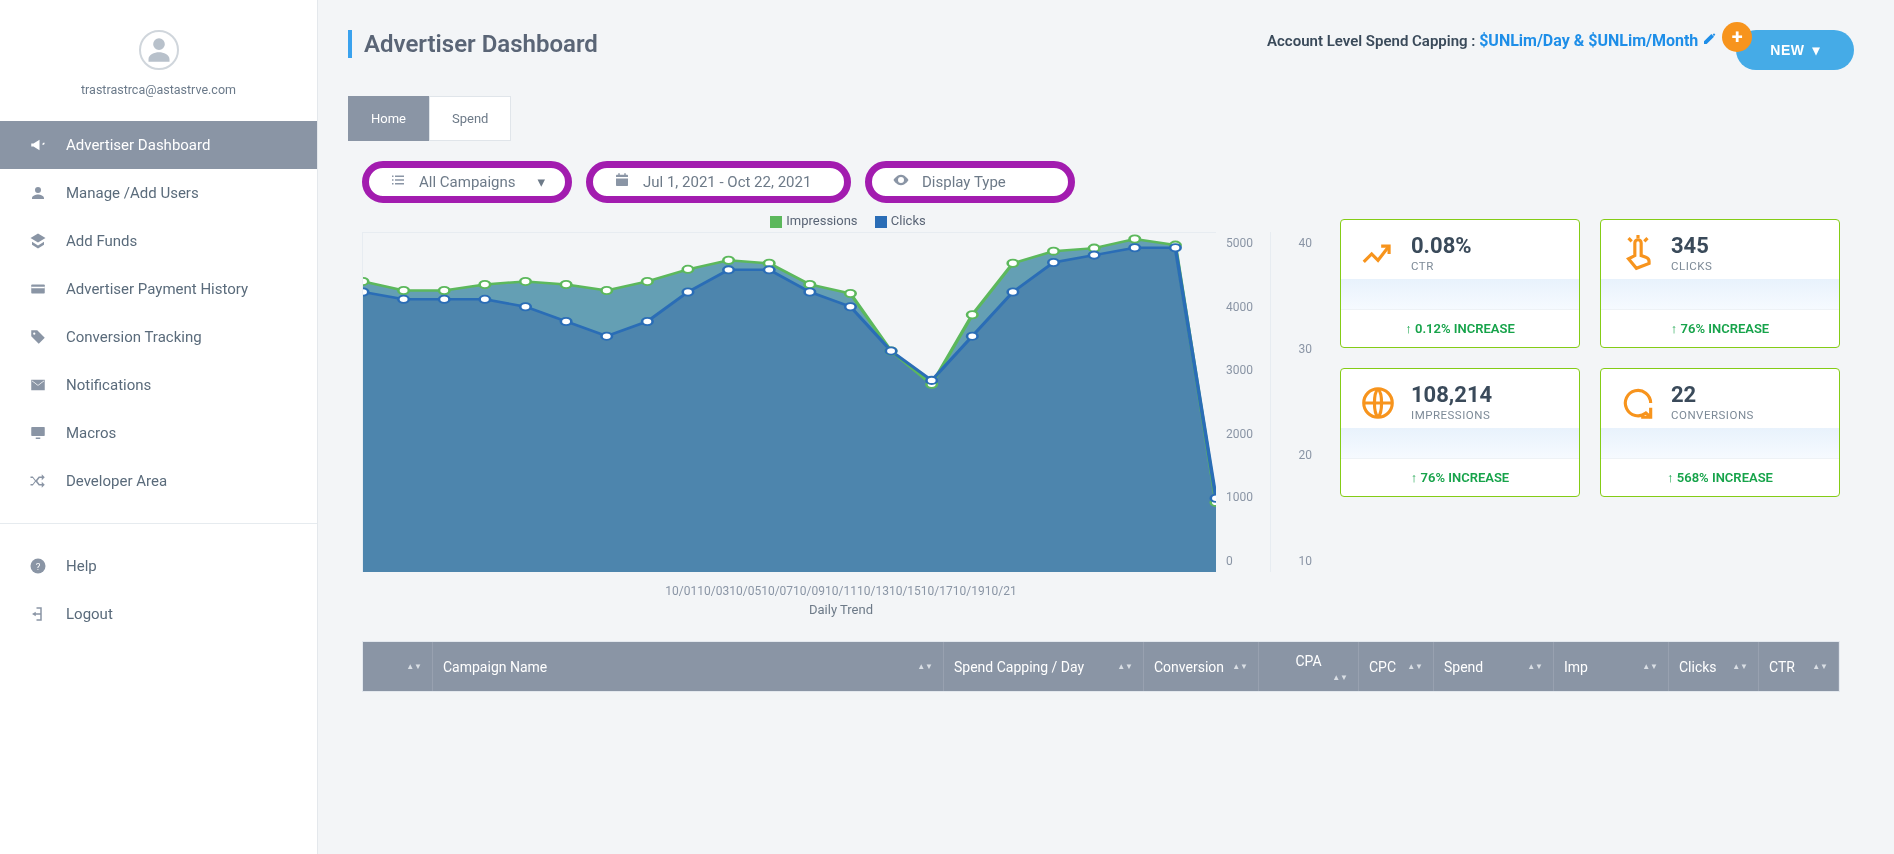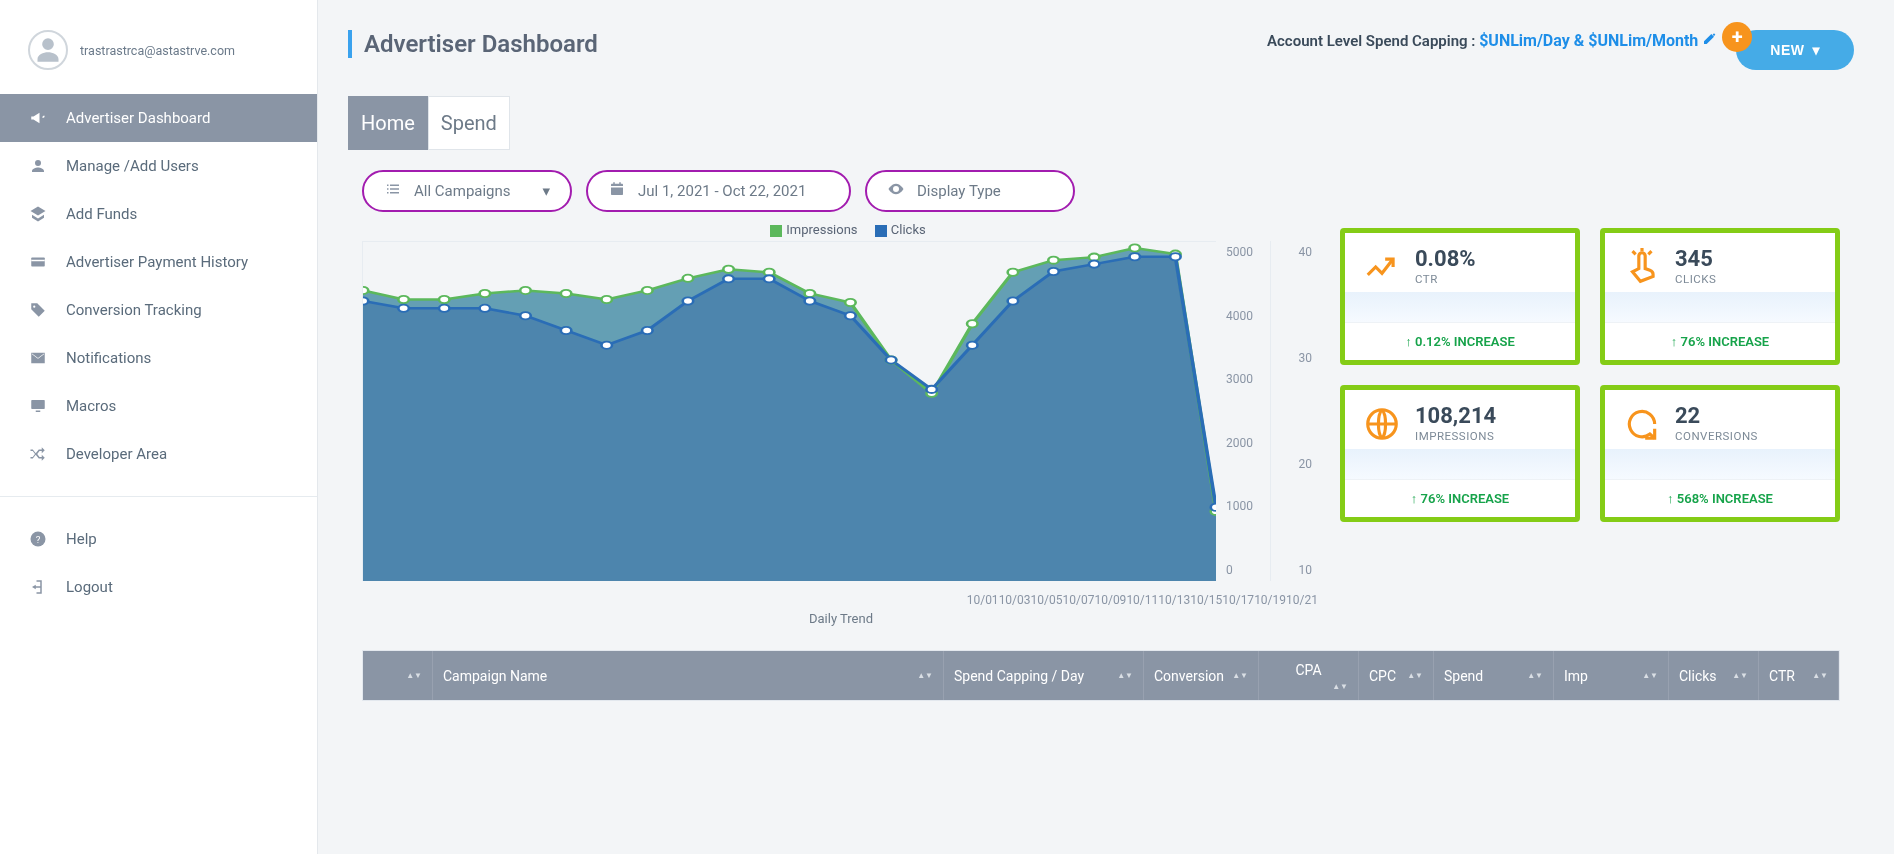--- a/index.html
+++ b/index.html
@@ -1,20 +1,20 @@
 <!DOCTYPE html>
 <html><head>
 <meta charset="utf-8">
 <style>
   * { box-sizing: border-box; margin: 0; padding: 0; }
   body { font-family: -apple-system, BlinkMacSystemFont, "Segoe UI", Roboto, Arial, sans-serif; background:#f3f5f7; color:#3a4a5a; width:1894px; height:854px; overflow:hidden; }
   .app { display:flex; width:100%; height:100%; }
   
   .sidebar { width:318px; background:#ffffff; border-right:1px solid #e4e8ec; display:flex; flex-direction:column; padding-top:30px; }
-  .profile { display:flex; align-items:center; gap:12px; padding:0 28px 24px; }
+  .profile { display:flex; align-items:center; gap:12px; padding:0 28px 24px;flex-direction:column; }
   .avatar { width:40px; height:40px; border-radius:50%; border:2px solid #d0d6dc; display:flex; align-items:center; justify-content:center; background:#fff; }
   .avatar svg { width:28px; height:28px; fill:#b8c1cb; }
   .profile-email { font-size:12.5px; color:#6b7a8a; }
   .nav { flex:1; }
   .nav-item { display:flex; align-items:center; gap:18px; padding:15px 28px; font-size:15px; color:#5a6b7b; cursor:pointer; }
   .nav-item.active { background:#8a95a5; color:#fff; }
   .nav-item .icon { width:20px; display:flex; justify-content:center; color:#8a95a5; }
   .nav-item.active .icon { color:#fff; }
   .nav-divider { border-top:1px solid #e6ebef; margin:18px 0; }
   
@@ -25,55 +25,55 @@
   .page-title { font-size:24px; font-weight:600; color:#5a6576; }
   .header-right { display:flex; align-items:flex-start; gap:18px; }
   .cap-label { font-size:15px; color:#3a4a5a; font-weight:600; }
   .cap-value { color:#1e8ee8; font-weight:700; }
   .cap-edit { color:#1e8ee8; cursor:pointer; }
   .new-btn-wrap { position:relative; }
   .new-btn { background:#45abe7; color:#fff; border:none; border-radius:22px; padding:12px 34px; font-size:14px; font-weight:700; letter-spacing:.5px; cursor:pointer; display:flex; align-items:center; gap:8px; }
   .plus-badge { position:absolute; left:-14px; top:-8px; width:30px; height:30px; border-radius:50%; background:#f7941d; color:#fff; display:flex; align-items:center; justify-content:center; font-size:20px; font-weight:700; }
   
   .tabs { display:flex; margin-top:26px; }
-  .tab { padding:14px 12px; font-size:20px; border:1px solid #e0e5ea; background:#fff; color:#6d7a88; cursor:pointer; }
+  .tab { padding:14px 22px; font-size:13px; border:1px solid #e0e5ea; background:#fff; color:#6d7a88; cursor:pointer; }
   .tab.active { background:#8a95a5; color:#fff; border-color:#8a95a5; }
   
   .content-area { margin-top:4px; }
   
   .filters { display:flex; gap:14px; padding:16px 14px 10px; }
-  .filter-pill { height:42px; border:2px solid #a21caf; border-radius:22px; background:#fff; display:flex; align-items:center; gap:12px; padding:0 20px; font-size:15px; color:#6d7a88; }
+  .filter-pill { height:42px; border:7px solid #a21caf; border-radius:22px; background:#fff; display:flex; align-items:center; gap:12px; padding:0 20px; font-size:15px; color:#6d7a88; }
   .filter-pill .right-caret { margin-left:auto; }
   .filter-pill:first-child { flex:0 0 210px; }
   .filter-pill:nth-child(2) { flex:0 0 265px; }
   .filter-pill:nth-child(3) { flex:0 0 210px; }
 
   
   .chart-row { display:flex; gap:20px; padding:0 14px; }
   .chart-col { flex:1.5; }
   .stats-col { width:500px; display:grid; grid-template-columns:1fr 1fr; gap:20px; align-content:start; padding-top:6px; }
-  .stat-card { border:5px solid #84cc16; border-radius:4px; background:#fff; overflow:hidden; }
+  .stat-card { border:1px solid #84cc16; border-radius:4px; background:#fff; overflow:hidden; }
   .stat-top { display:flex; align-items:center; gap:14px; padding:14px 18px 6px; }
   .stat-icon { width:38px; height:38px; color:#f7941d; }
   .stat-val { font-size:22px; font-weight:700; color:#3a4a5a; line-height:1.05; }
   .stat-label { font-size:11.5px; color:#7d8a97; letter-spacing:.5px; margin-top:2px; }
   .stat-spark { height:30px; background:linear-gradient(180deg,#e8f2fc,#f6faff); position:relative; }
   .stat-foot { text-align:center; padding:11px 0; font-size:13px; color:#16a34a; font-weight:600; border-top:1px solid #eef2f6; }
   .stat-foot::before { content:"↑ "; color:#16a34a; }
 
   
   .legend { text-align:center; font-size:13px; color:#5a6576; padding-bottom:4px;}
   .legend .sw { display:inline-block; width:12px; height:12px; margin:0 4px 0 14px; vertical-align:middle; }
   .sw.green { background:#5cb85c; } .sw.blue { background:#2a6db6; }
   .chart-frame { display:flex; height:340px; }
   .plot-wrap { flex:1; position:relative; border:1px solid #e7ecf1; border-right:none; border-bottom:none; }
   .yaxis-left { width:54px; display:flex; flex-direction:column; justify-content:space-between; font-size:12px; color:#8a95a5; text-align:left; padding:4px 0 4px 10px; }
   .yaxis-right { width:50px; display:flex; flex-direction:column; justify-content:space-between; font-size:12px; color:#8a95a5; text-align:right; padding:4px 8px; border-left:1px solid #e7ecf1; }
   svg.plot { width:100%; height:100%; display:block; }
-  .xaxis { display:flex; justify-content:flex-end; font-size:12px; color:#8a95a5; padding:12px 2px 4px; }
+  .xaxis { display:flex; justify-content:center; font-size:12px; color:#8a95a5; padding:12px 2px 4px; }
   .xaxis-title { text-align:center; font-size:13px; color:#6d7a88; padding-bottom:4px; }
 
   
   .camp-block { border:1px solid #e3e8ee; margin:20px 14px 0; background:#fff; }
   .camp-head { padding:16px 18px; font-size:18px; color:#4a5768; font-weight:600; border-bottom:1px solid #e3e8ee; }
   .camp-head .range { font-weight:400; font-size:14.5px; }
   .tbl-head { display:flex; background:#8a95a5; color:#fff; font-size:14px; }
   .th { padding:11px 10px; display:flex; align-items:center; gap:6px; border-right:1px solid rgba(255,255,255,0.12); }
   .sort-ic { display:inline-flex; flex-direction:column; line-height:5px; font-size:8px; color:#d9dee4; margin-left:auto; }
   .th.w-chk{width:70px;justify-content:center;} .th.w-name{flex:1.6;} .th.w-spc{width:200px;} .th.w-conv{width:115px;} .th.w-cpa{width:100px;flex-direction:column;} .th.w-cpc{width:75px;} .th.w-spend{width:120px;} .th.w-imp{width:115px;} .th.w-clicks{width:90px;} .th.w-ctr{width:80px;}

